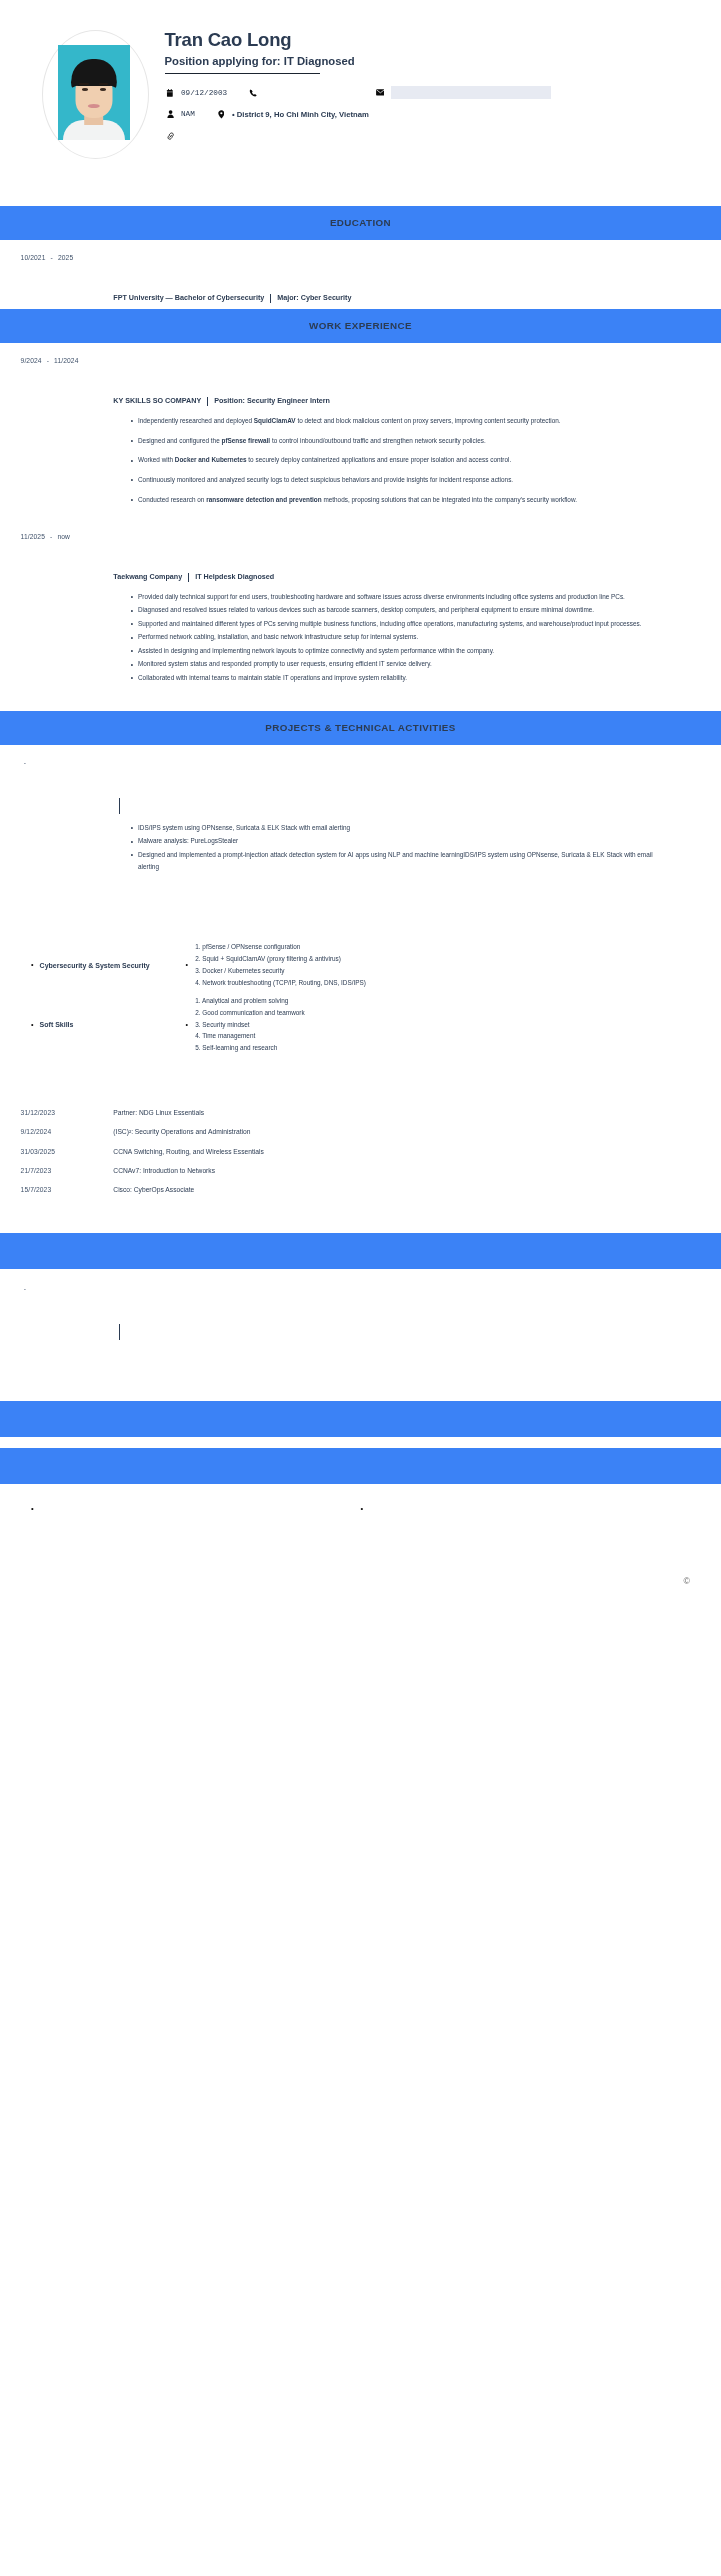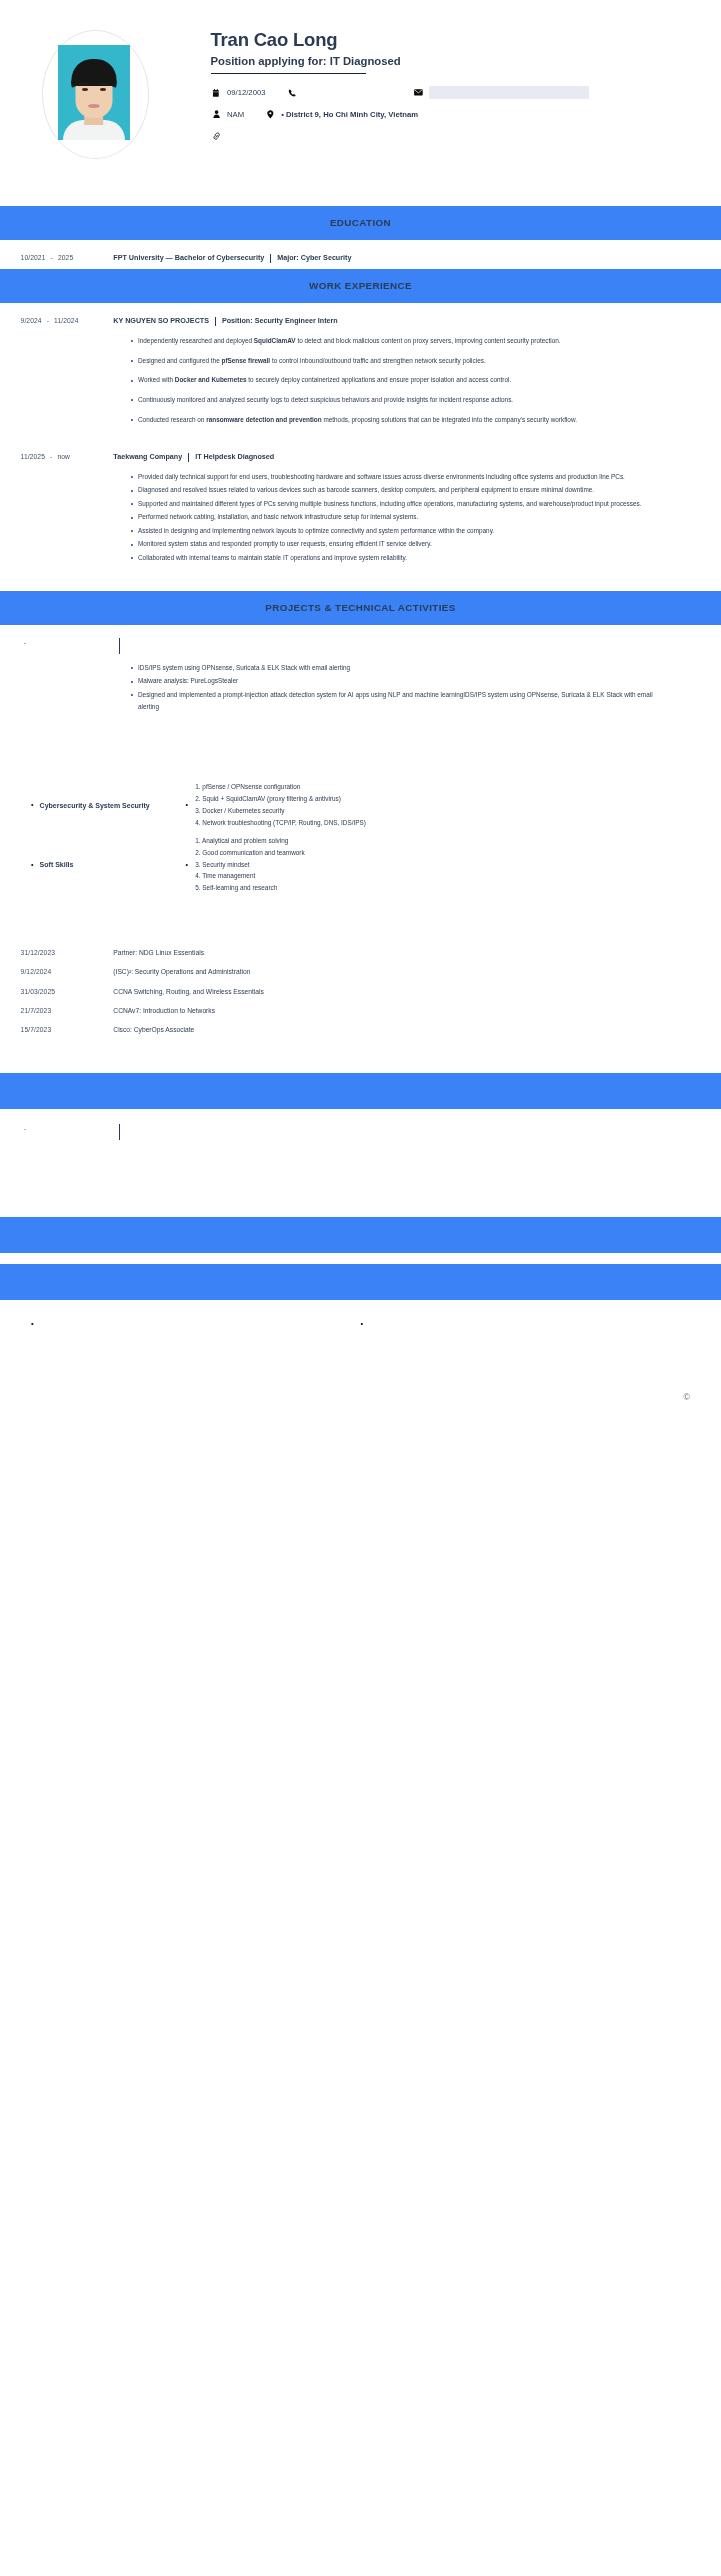--- a/index.html
+++ b/index.html
@@ -25,21 +25,20 @@
     position: relative;
     padding-top: 0;
   }
 
   
   .header {
     display: flex;
     align-items: flex-start;
     padding: 20.6px 31px 15.5px 31px;
     min-height: 206px;
-    gap: 46px;
   }
 
   .avatar-wrap {
     width: 118px;
     min-width: 118px;
     height: 139px;
     display: flex;
     align-items: center;
     justify-content: center;
     position: relative;
@@ -153,21 +152,21 @@
     margin-right: 5.2px;
     color: #0b0b0b;
   }
   .c-icon svg { display: block; }
   .c-text {
     font-size: 7.7px;
     font-weight: 600;
     color: #2b3b52;
     white-space: nowrap;
   }
-  .c-text.plain { font-weight: 500; }
+  .c-text.plain { font-weight: 500; font-family: Liberation Mono, monospace; }
   .c-gap { width: 41px; }
   .c-gap-sm { width: 13.4px; }
   .redacted-bar {
     width: 160px;
     height: 13.4px;
     background: #e7eaf2;
     display: inline-block;
   }
   .empty-val { display: inline-block; min-width: 62px; height: 9.3px; }
 
@@ -200,21 +199,21 @@
     font-size: 6.7px;
     font-weight: 500;
     color: #3d4f68;
     padding-top: 1px;
     padding-left: 10.3px;
     letter-spacing: 0.1px;
     white-space: nowrap;
   }
   .entry-date .dash { margin: 0 3.1px; }
 
-  .entry-body { flex: 1; padding-right: 31px; }
+  .entry-body { flex: 1; padding-right: 31px; margin-top: 40px; }
 
   .entry-head {
     font-size: 7.2px;
     font-weight: 700;
     color: #2b3b52;
     display: flex;
     align-items: center;
     line-height: 1.5;
     min-height: 10.3px;
   }
@@ -504,21 +503,21 @@
   </div>
 
   <div class="entry">
     <div class="entry-date">
       <span>9/2024</span>
       <span class="dash">-</span>
       <span>11/2024</span>
     </div>
     <div class="entry-body">
       <div class="entry-head">
-        <span>KY NGUYEN SO PROJECTS</span>
+        <span>KY SKILLS SO COMPANY</span>
         <span class="sep"></span>
         <span class="sub">Position: Security Engineer Intern</span>
       </div>
       <ul class="bullets">
           <li>Independently researched and deployed <b>SquidClamAV</b> to detect and block malicious content on proxy servers, improving content security protection.</li>
           <li>Designed and configured the <b>pfSense firewall</b> to control inbound/outbound traffic and strengthen network security policies.</li>
           <li>Worked with <b>Docker and Kubernetes</b> to securely deploy containerized applications and ensure proper isolation and access control.</li>
           <li>Continuously monitored and analyzed security logs to detect suspicious behaviors and provide insights for incident response actions.</li>
           <li>Conducted research on <b>ransomware detection and prevention</b> methods, proposing solutions that can be integrated into the company’s security workflow.</li>
         </ul>

